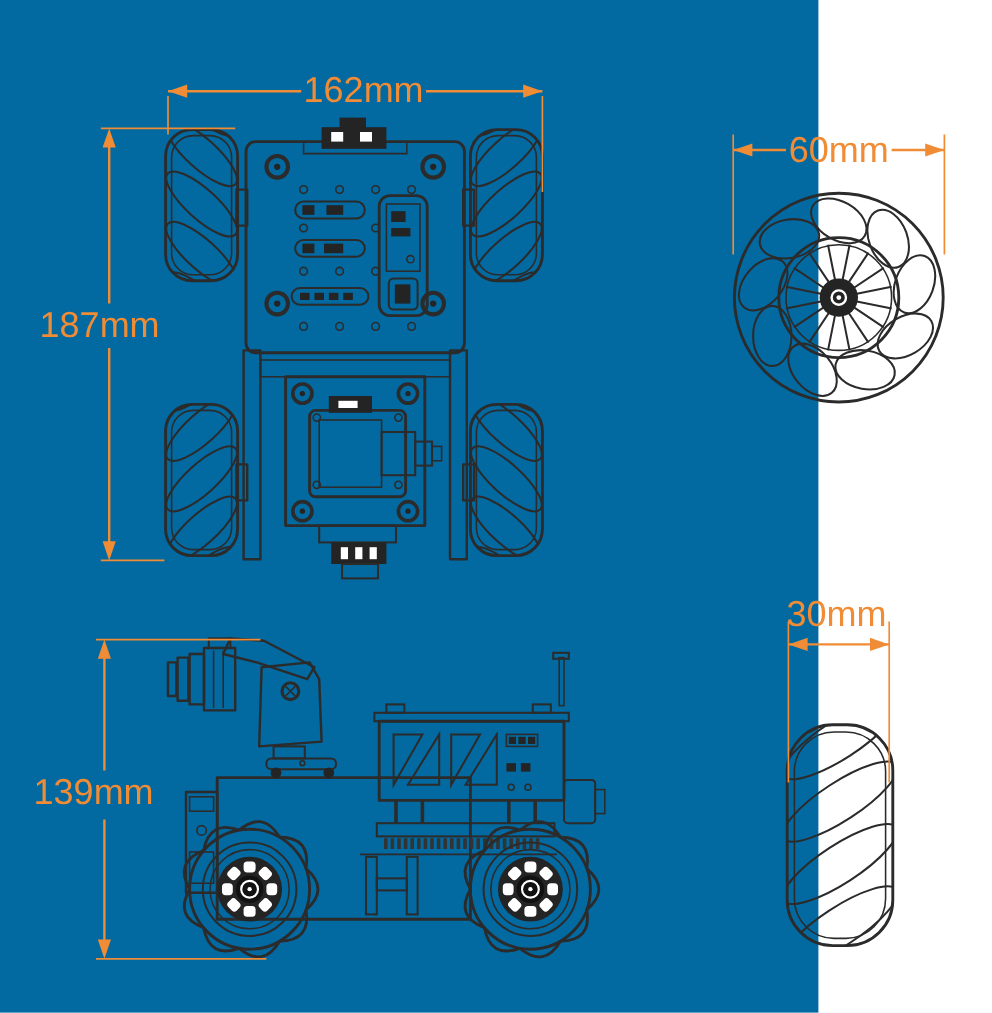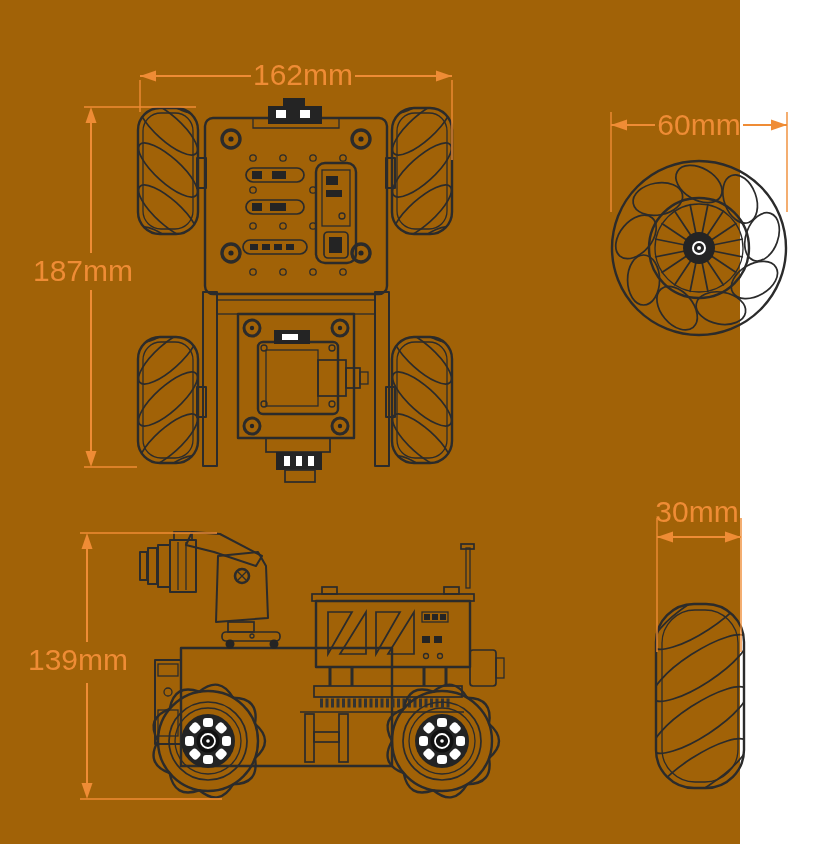--- a/index.html
+++ b/index.html
@@ -1,16 +1,16 @@
 <!DOCTYPE html>
 <html><head>
 <meta charset="utf-8">
 <style>
   html,body{margin:0;padding:0;background:#ffffff;width:827px;height:844px;overflow:hidden;}
-  .stage{position:relative;width:740px;height:844px;background:#a16207;}
+  .stage{position:relative;width:682px;height:844px;background:#0369a1;}
   svg{position:absolute;left:0;top:0;}
   
   .dl{stroke:#2b2b2b;stroke-width:2;fill:none;stroke-linecap:round;stroke-linejoin:round;}
   .dlB{stroke:#2b2b2b;stroke-width:2.4;fill:none;stroke-linejoin:round;}
   .dlT{stroke:#2b2b2b;stroke-width:1.3;fill:none;}
   .dlM{stroke:#2b2b2b;stroke-width:1.7;fill:none;}
   .fD{fill:#242424;stroke:none;}
   .fW{fill:#ffffff;stroke:none;}
   
   .dim-line{stroke:#EF8C35;stroke-width:2;fill:none;}

